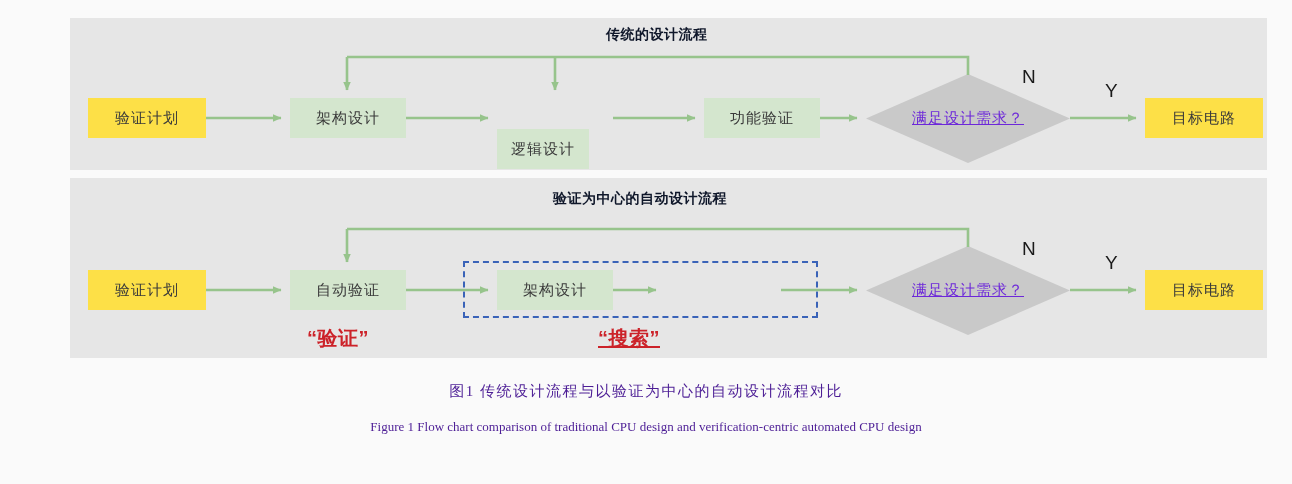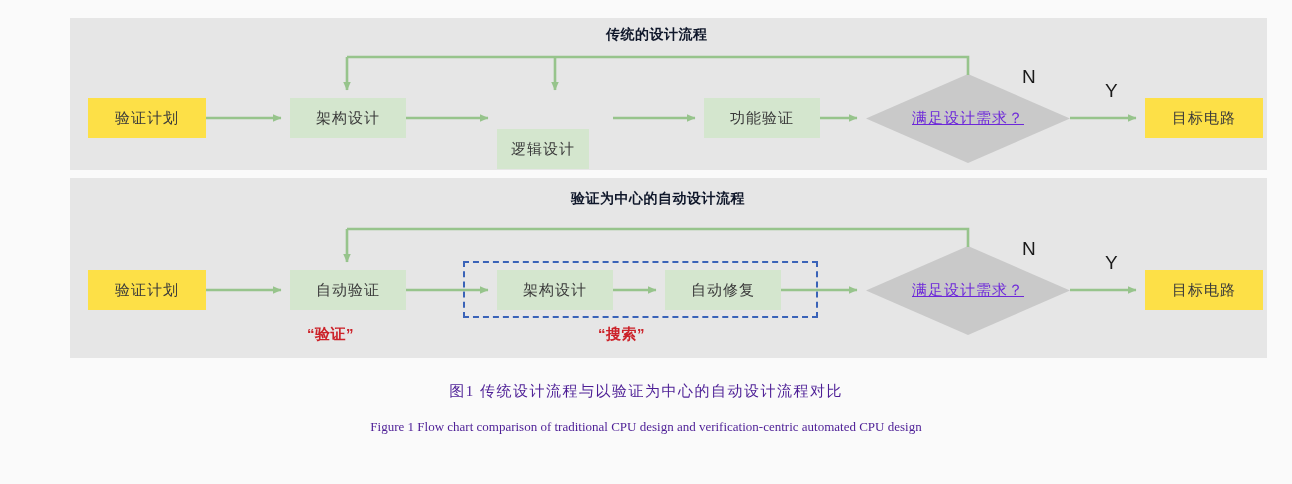--- a/index.html
+++ b/index.html
@@ -74,21 +74,21 @@
   .red-title {
     position: absolute;
     font-size: 14px;
     font-weight: bold;
     color: #0f172a;
     letter-spacing: 0.5px;
     white-space: nowrap;
   }
   .red-quote {
     position: absolute;
-    font-size: 15px;
+    font-size: 20px;
     font-weight: bold;
     color: #cc2229;
     letter-spacing: 0.5px;
     white-space: nowrap;
   }
 
   
   .branch-letter {
     position: absolute;
     font-size: 19px;
@@ -140,46 +140,45 @@
     <div class="diamond-label">满足设计需求？</div>
   </div>
 
   <div class="node beige" style="left:1145px; top:98px; width:118px; height:40px;">目标电路</div>
 
   <div class="branch-letter" style="left:1022px; top:66px;">N</div>
   <div class="branch-letter" style="left:1105px; top:80px;">Y</div>
 
   <div class="panel" id="panel-automated"></div>
 
-  <div class="red-title" id="title-2" style="left:571px; top:190px;text-align:right;">验证为中心的自动设计流程</div>
+  <div class="red-title" id="title-2" style="left:553px; top:190px;text-align:right;">验证为中心的自动设计流程</div>
 
   <div id="search-group-box" style="left:463px; top:261px; width:355px; height:57px;"></div>
 
   <div class="node beige" style="left:88px; top:270px; width:118px; height:40px;">验证计划</div>
 
   <div class="node green" style="left:290px; top:270px; width:116px; height:40px;text-align:right;">自动验证</div>
 
   <div class="node green" style="left:497px; top:270px; width:116px; height:40px;">架构设计</div>
 
-  <div class="node green" style="left:665px; top:270px; width:116px; height:40px;">自动修复</div>
 
   <div class="diamond-wrap" style="left:866px; top:246px; width:204px; height:89px;">
     <svg class="diamond-shape" viewBox="0 0 204 89" preserveAspectRatio="none">
       <polygon points="102,0 204,44.5 102,89 0,44.5" fill="#c9c9c9"></polygon>
     </svg>
     <div class="diamond-label">满足设计需求？</div>
   </div>
 
   <div class="node beige" style="left:1145px; top:270px; width:118px; height:40px;">目标电路</div>
 
   <div class="branch-letter" style="left:1022px; top:238px;">N</div>
   <div class="branch-letter" style="left:1105px; top:252px;">Y</div>
 
   <div class="red-quote" style="left:307px; top:325px;">“验证”</div>
-  <div class="red-quote" style="left:598px; top:325px;">“搜索”</div>
+  <div class="red-quote" style="left:598px; top:325px;text-decoration:underline;">“搜索”</div>
 
   <svg class="conn-layer" viewBox="0 0 1292 484">
     <defs>
       <marker id="ah" markerWidth="9" markerHeight="8" refX="8.5" refY="4" orient="auto" markerUnits="userSpaceOnUse">
         <path d="M0,0 L9,4 L0,8 z" fill="#97c48c"></path>
       </marker>
       <marker id="ahd" markerWidth="9" markerHeight="8" refX="8.5" refY="4" orient="auto" markerUnits="userSpaceOnUse">
         <path d="M0,0 L9,4 L0,8 z" fill="#97c48c"></path>
       </marker>
     </defs>

